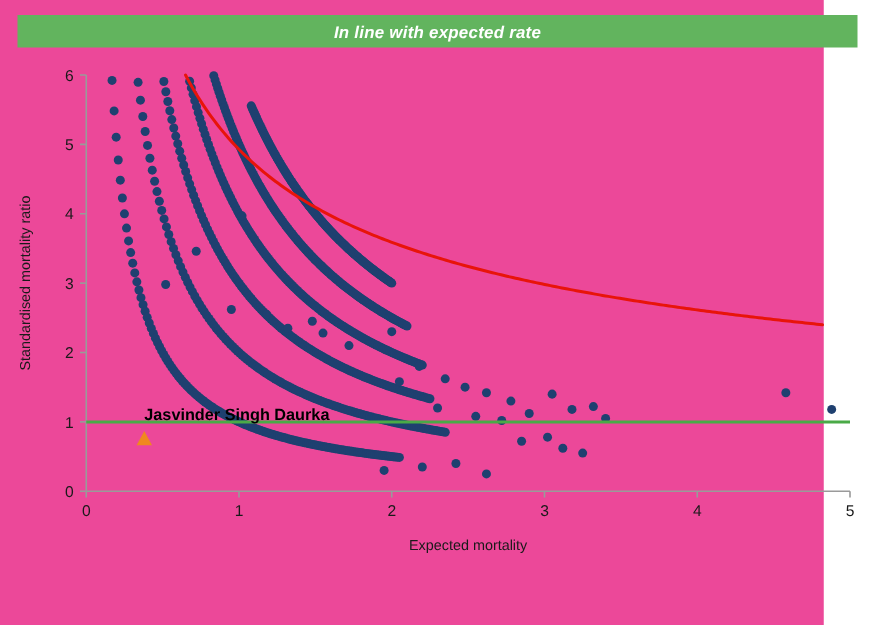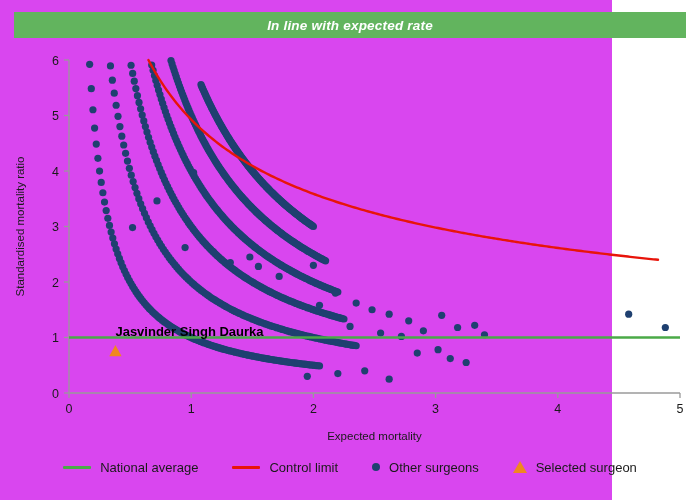--- a/index.html
+++ b/index.html
@@ -1,18 +1,18 @@
 <!DOCTYPE html>
 <html><head>
 <meta charset="utf-8">
 <style>
   html,body{margin:0;padding:0;background:#ffffff;}
   body{width:700px;height:500px;overflow:hidden;
        font-family:"Liberation Sans","DejaVu Sans",sans-serif;}
-  #root{position:relative;width:612px;height:500px;background:#d946ef;}
+  #root{position:relative;width:659px;height:500px;background:#ec4899;}
 
   
   .banner{position:absolute;left:14px;top:12px;width:672px;height:26px;
           background:#62b45e;display:flex;align-items:center;justify-content:center;}
   .banner-text{color:#ffffff;font-size:13.5px;font-weight:bold;font-style:italic;
                letter-spacing:.2px;}
 
   
   .chart{position:absolute;left:0;top:40px;width:700px;height:405px;}
   svg.plot{display:block;}
@@ -952,32 +952,14 @@
           <circle cx="337.84000000000003" cy="333.575" r="3.6" fill="#1f4070"></circle>
           <circle cx="307.29" cy="336.35" r="3.6" fill="#1f4070"></circle>
         </g>
         <line x1="69" y1="297.5" x2="680" y2="297.5" stroke="#4aaa47" stroke-width="2.4"></line>
         <path d="M148.43,20.00 L150.75,24.35 L153.06,28.52 L155.38,32.53 L157.69,36.39 L160.01,40.10 L162.33,43.67 L164.64,47.12 L166.96,50.45 L169.28,53.67 L171.59,56.78 L173.91,59.78 L176.22,62.70 L178.54,65.52 L180.86,68.26 L183.17,70.92 L185.49,73.50 L187.81,76.00 L190.12,78.44 L192.44,80.80 L194.75,83.11 L197.07,85.35 L199.39,87.54 L201.70,89.67 L204.02,91.74 L206.34,93.77 L208.65,95.74 L210.97,97.67 L213.28,99.55 L215.60,101.39 L217.92,103.19 L220.23,104.95 L222.55,106.66 L224.87,108.35 L227.18,109.99 L229.50,111.60 L231.81,113.18 L234.13,114.72 L236.45,116.24 L238.76,117.72 L241.08,119.17 L243.40,120.60 L245.71,122.00 L248.03,123.37 L250.34,124.71 L252.66,126.03 L254.98,127.33 L257.29,128.61 L259.61,129.86 L261.93,131.09 L264.24,132.29 L266.56,133.48 L268.87,134.65 L271.19,135.80 L273.51,136.92 L275.82,138.03 L278.14,139.13 L280.46,140.20 L282.77,141.26 L285.09,142.30 L287.40,143.32 L289.72,144.33 L292.04,145.33 L294.35,146.31 L296.67,147.27 L298.99,148.22 L301.30,149.16 L303.62,150.08 L305.93,150.99 L308.25,151.89 L310.57,152.77 L312.88,153.64 L315.20,154.50 L317.52,155.35 L319.83,156.19 L322.15,157.01 L324.46,157.83 L326.78,158.63 L329.10,159.43 L331.41,160.21 L333.73,160.98 L336.05,161.75 L338.36,162.50 L340.68,163.24 L342.99,163.98 L345.31,164.71 L347.63,165.42 L349.94,166.13 L352.26,166.83 L354.58,167.52 L356.89,168.21 L359.21,168.88 L361.52,169.55 L363.84,170.21 L366.16,170.87 L368.47,171.51 L370.79,172.15 L373.11,172.78 L375.42,173.40 L377.74,174.02 L380.05,174.63 L382.37,175.24 L384.69,175.84 L387.00,176.43 L389.32,177.01 L391.64,177.59 L393.95,178.16 L396.27,178.73 L398.58,179.29 L400.90,179.85 L403.22,180.40 L405.53,180.94 L407.85,181.48 L410.17,182.01 L412.48,182.54 L414.80,183.06 L417.11,183.58 L419.43,184.10 L421.75,184.60 L424.06,185.11 L426.38,185.61 L428.70,186.10 L431.01,186.59 L433.33,187.07 L435.64,187.55 L437.96,188.03 L440.28,188.50 L442.59,188.97 L444.91,189.43 L447.23,189.89 L449.54,190.35 L451.86,190.80 L454.17,191.24 L456.49,191.69 L458.81,192.12 L461.12,192.56 L463.44,192.99 L465.76,193.42 L468.07,193.84 L470.39,194.26 L472.70,194.68 L475.02,195.10 L477.34,195.51 L479.65,195.91 L481.97,196.32 L484.29,196.72 L486.60,197.11 L488.92,197.51 L491.23,197.90 L493.55,198.29 L495.87,198.67 L498.18,199.05 L500.50,199.43 L502.82,199.81 L505.13,200.18 L507.45,200.55 L509.76,200.91 L512.08,201.28 L514.40,201.64 L516.71,202.00 L519.03,202.35 L521.35,202.71 L523.66,203.06 L525.98,203.41 L528.29,203.75 L530.61,204.09 L532.93,204.44 L535.24,204.77 L537.56,205.11 L539.88,205.44 L542.19,205.77 L544.51,206.10 L546.82,206.43 L549.14,206.75 L551.46,207.07 L553.77,207.39 L556.09,207.71 L558.41,208.02 L560.72,208.34 L563.04,208.65 L565.35,208.96 L567.67,209.26 L569.99,209.57 L572.30,209.87 L574.62,210.17 L576.94,210.47 L579.25,210.76 L581.57,211.06 L583.88,211.35 L586.20,211.64 L588.52,211.93 L590.83,212.22 L593.15,212.50 L595.47,212.78 L597.78,213.06 L600.10,213.34 L602.41,213.62 L604.73,213.90 L607.05,214.17 L609.36,214.44 L611.68,214.72 L614.00,214.98 L616.31,215.25 L618.63,215.52 L620.94,215.78 L623.26,216.04 L625.58,216.31 L627.89,216.56 L630.21,216.82 L632.53,217.08 L634.84,217.33 L637.16,217.59 L639.47,217.84 L641.79,218.09 L644.11,218.34 L646.42,218.58 L648.74,218.83 L651.06,219.08 L653.37,219.32 L655.69,219.56 L658.00,219.80 " fill="none" stroke="#e8140a" stroke-width="2.4" stroke-linecap="round"></path>
         <text x="115.436" y="296.39" class="annot" text-anchor="start">Jasvinder Singh Daurka</text>
         <polygon points="115.436,304.875 109.26100000000001,316.25 121.611,316.25" fill="#f0881f"></polygon>
       </svg>
   </div>
 
-  <div class="legend" id="legend">
-      <div class="leg-item">
-        <span class="leg-line" style="background: rgb(74, 170, 71);"></span>
-        <span class="leg-label">National average</span>
-      </div>
-      <div class="leg-item">
-        <span class="leg-line" style="background: rgb(232, 20, 10);"></span>
-        <span class="leg-label">Control limit</span>
-      </div>
-      <div class="leg-item">
-        <span class="leg-dot" style="background: rgb(31, 64, 112);"></span>
-        <span class="leg-label">Other surgeons</span>
-      </div>
-      <div class="leg-item">
-        <span class="leg-tri" style="border-bottom: 12px solid rgb(240, 136, 31);"></span>
-        <span class="leg-label">Selected surgeon</span>
-      </div>
-    </div>
 
 </div>
 
 </body></html>

